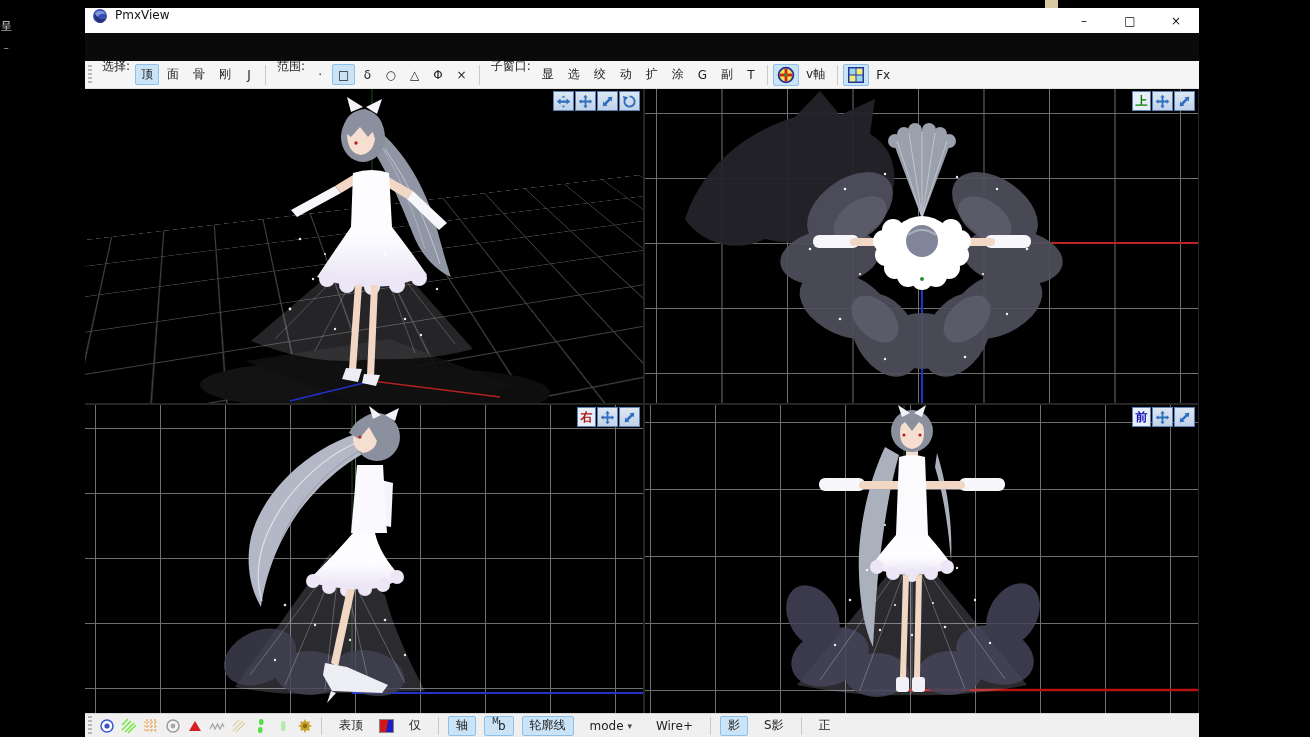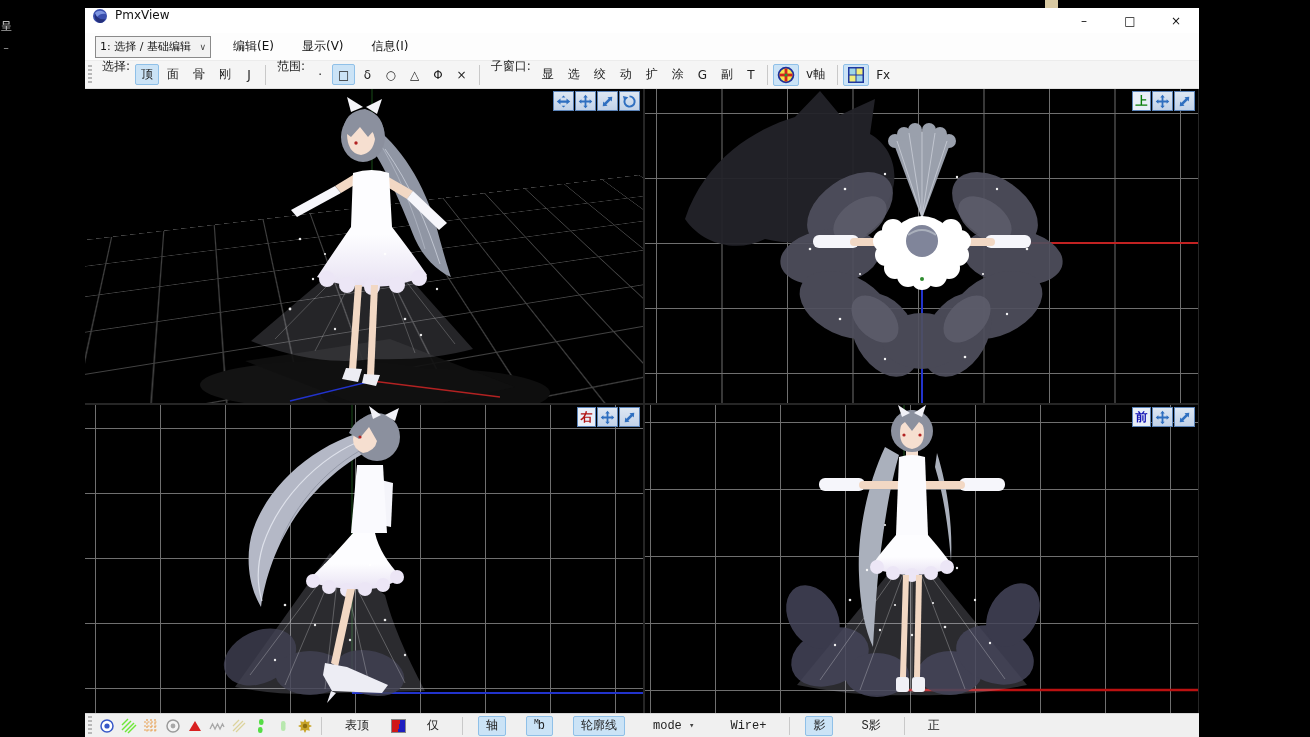--- a/index.html
+++ b/index.html
@@ -68,22 +68,22 @@
   .nav-btn svg { width:15px; height:15px; }
   .vp-label { width:19px; height:20px; background:#e9eff9; border:1px solid #5b83b8; font-size:12px;
     display:flex; align-items:center; justify-content:center; font-weight:bold; }
   .lab-green { color:#0a7d0a; } .lab-red { color:#b01010; } .lab-blue { color:#1414b4; }
 
   
   .bottombar { position:absolute; left:0; top:705px; width:100%; height:24px; background:#f0f0f0;
     border-top:1px solid #d6d6d6; display:flex; align-items:center; font-size:12px; color:#222; }
   .bb-icon { width:18px; height:18px; margin:0 2px; display:flex; align-items:center; justify-content:center; }
   .bb-icon svg { width:16px; height:16px; }
-  .bb-btn { height:20px; padding:0 7px; margin:0 10px; display:flex; align-items:center; justify-content:center;
-    border:1px solid transparent; border-radius:2px; white-space:nowrap;font-family:Liberation Mono, monospace; }
+  .bb-btn { height:20px; padding:0 7px; margin:0 4px; display:flex; align-items:center; justify-content:center;
+    border:1px solid transparent; border-radius:2px; white-space:nowrap; }
   .bb-btn.on { background:#cbe3f6; border-color:#8fc0e8; }
   .bb-sep { width:1px; height:18px; background:#c9c9c9; margin:0 5px; }
   .color-chip { width:15px; height:14px; background:linear-gradient(100deg,#d01818 54%,#1e1ec0 54%);
     border:1px solid #888; }
   .sup-m { font-size:8px; position:relative; top:-4px; margin-right:-1px; }
 </style>
 </head>
 <body>
 
 <div class="desktop">
@@ -101,29 +101,20 @@
       <path d="M8 15 C4 14 2 10 3 6 C5 10 9 12 13 11 C12 14 10 15 8 15 Z" fill="#24307c"></path>
     </svg>
     <span class="title-text">PmxView</span>
     <div class="win-controls">
       <span class="win-btn">–</span>
       <span class="win-btn">□</span>
       <span class="win-btn close">×</span>
     </div>
   </div>
 
-  <div class="menubar">
-    <div class="combo">
-      <span class="val">1: 选择 / 基础编辑</span>
-      <span class="chev">∨</span>
-    </div>
-    <div class="menu-item" style="margin-left:8px;">编辑(E)</div>
-    <div class="menu-item">显示(V)</div>
-    <div class="menu-item">信息(I)</div>
-  </div>
 
   <div class="toolbar">
     <div class="grip"></div>
     <span class="tb-label">选择:</span>
     <div class="tb-btn on">顶</div>
     <div class="tb-btn">面</div>
     <div class="tb-btn">骨</div>
     <div class="tb-btn">刚</div>
     <div class="tb-btn">J</div>
     <div class="tb-sep"></div>

